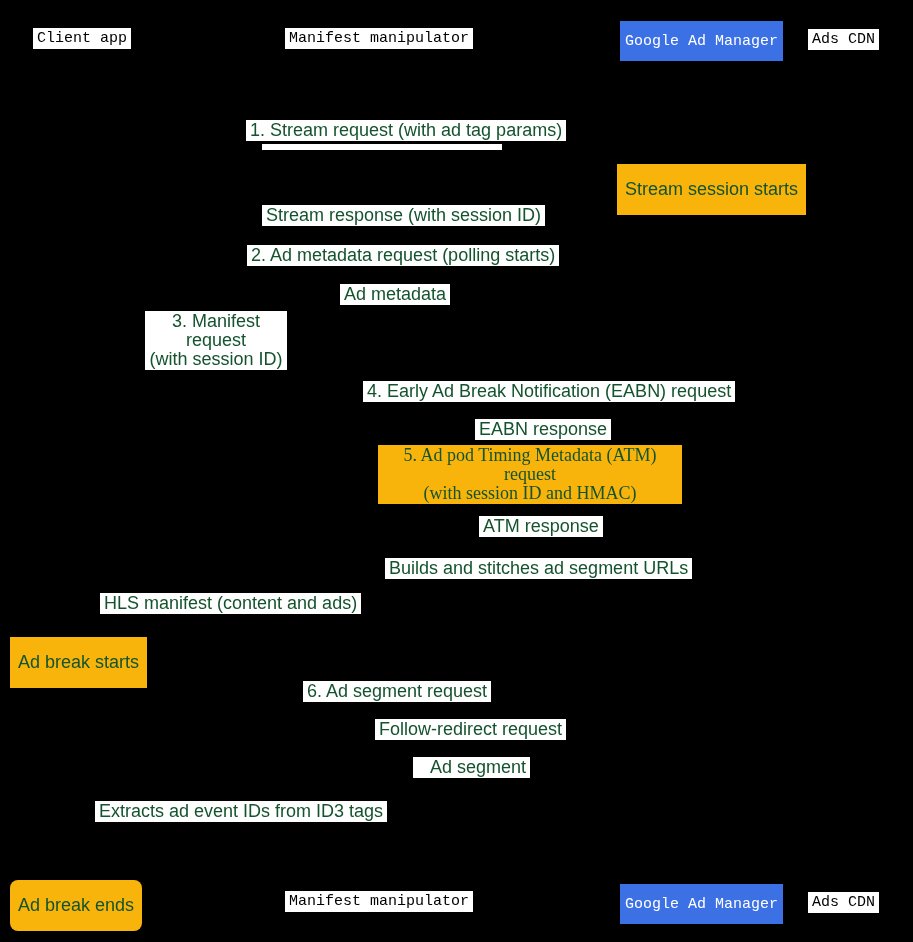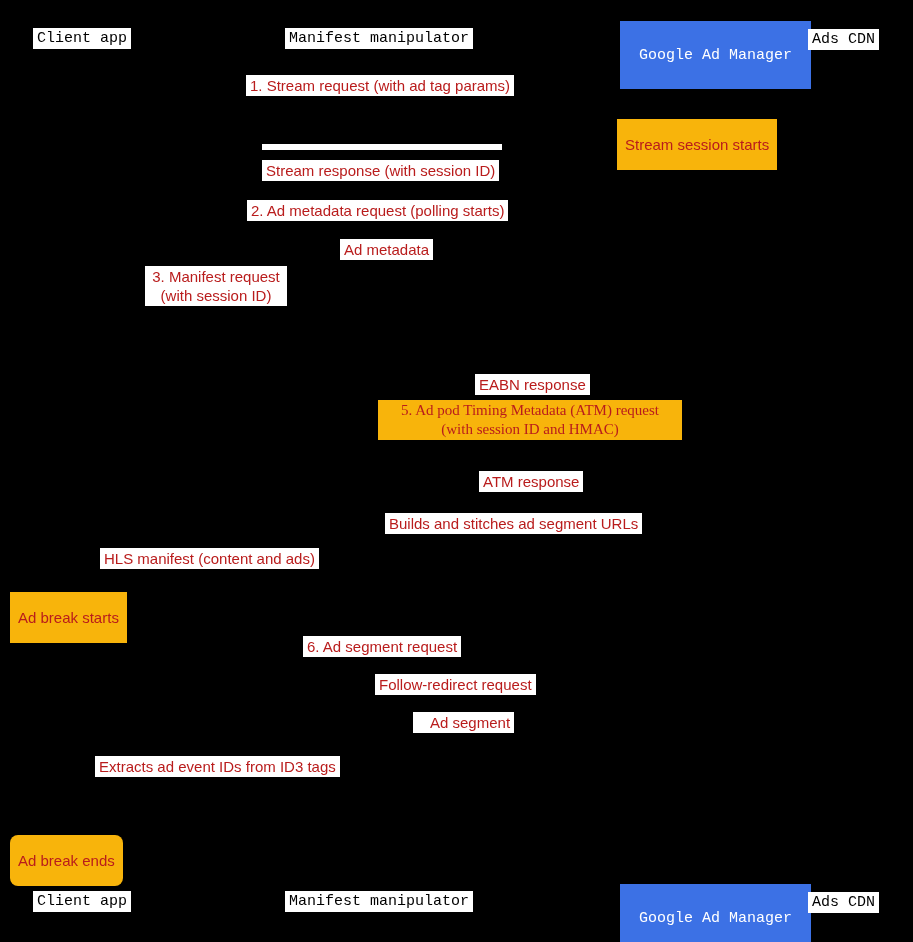--- a/index.html
+++ b/index.html
@@ -6,25 +6,26 @@
   .stage{
     position:relative;
     width:913px;height:942px;
     background:#000000;
     overflow:hidden;
     font-family:"Liberation Sans", sans-serif;
   }
   .lbl{
     position:absolute;
     background:#ffffff;
-    color:#b91c1c;
-    font-size:15px;
+    color:#14532d;
+    font-size:18px;
     line-height:19px;
     padding:1px 4px;
     white-space:nowrap;
+    margin-top:45px;
   }
   .lbl.center{
     text-align:center;
     white-space:normal;
     padding:1px 2px;
   }
   .note{
     background:#F8B40B;
     padding:16px 8px;
   }
@@ -41,21 +42,21 @@
     padding:1px 4px;
     white-space:nowrap;
     font-family:Liberation Mono, monospace;
   }
   .actor.blue{
     background:#3C71E5;
     color:#ffffff;
     display:flex;
     align-items:center;
     justify-content:center;
-    padding:16px;
+    padding:2px;
   }
   .strip{
     position:absolute;
     background:#ffffff;
   }
 </style>
 </head>
 <body>
 
 <div class="stage" style="background: rgb(0, 0, 0);">
@@ -70,20 +71,21 @@
     <div class="lbl" style="left: 246px; top: 75px;">1. Stream request (with ad tag params)</div>
     <div class="lbl note" style="left: 617px; top: 119px; background: rgb(248, 180, 11);">Stream session starts</div>
     <div class="strip" style="left: 262px; top: 144px; width: 240px; height: 6px;"></div>
     <div class="lbl" style="left: 262px; top: 160px;">Stream response (with session ID)</div>
     <div class="lbl" style="left: 247px; top: 200px;">2. Ad metadata request (polling starts)</div>
     <div class="lbl" style="left: 340px; top: 239px;">Ad metadata</div>
     <div class="lbl center" style="left: 145px; top: 266px; width: 138px;">
       <div>3. Manifest request</div>
       <div>(with session ID)</div>
     </div>
+    <div class="lbl" style="left: 363px; top: 336px;">4. Early Ad Break Notification (EABN) request</div>
     <div class="lbl" style="left: 475px; top: 374px;">EABN response</div>
     <div class="lbl note center" style="left: 378px; top: 400px; background: rgb(248, 180, 11); width: 296px;">
       <div>5. Ad pod Timing Metadata (ATM) request</div>
       <div>(with session ID and HMAC)</div>
     </div>
     <div class="lbl" style="left: 479px; top: 471px;">ATM response</div>
     <div class="lbl" style="left: 385px; top: 513px;">Builds and stitches ad segment URLs</div>
     <div class="lbl" style="left: 100px; top: 548px;">HLS manifest (content and ads)</div>
     <div class="lbl note" style="left: 10px; top: 592px; background: rgb(248, 180, 11);">Ad break starts</div>
     <div class="lbl" style="left: 303px; top: 636px;">6. Ad segment request</div>

